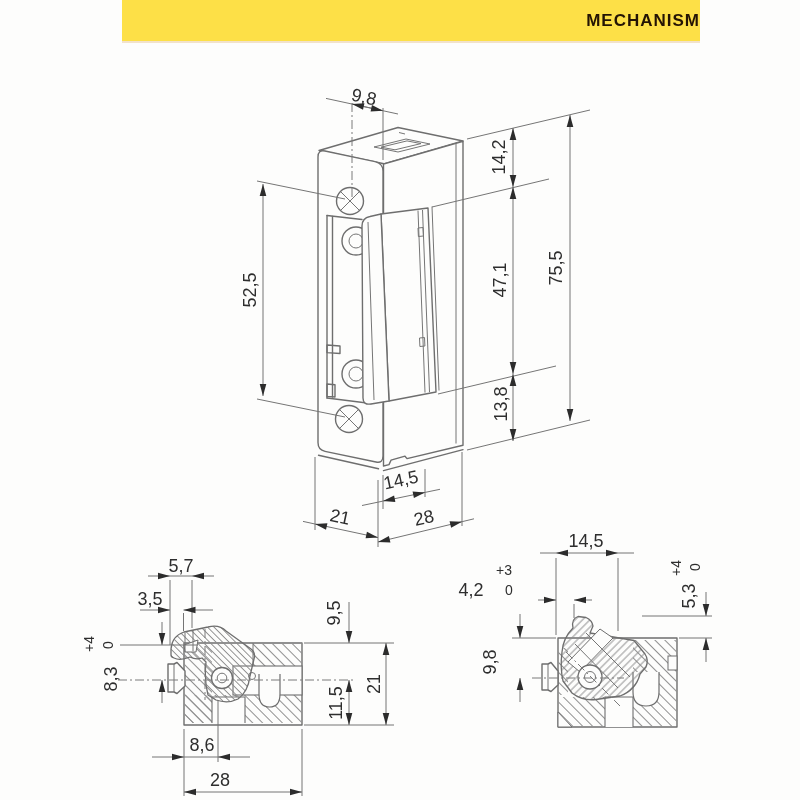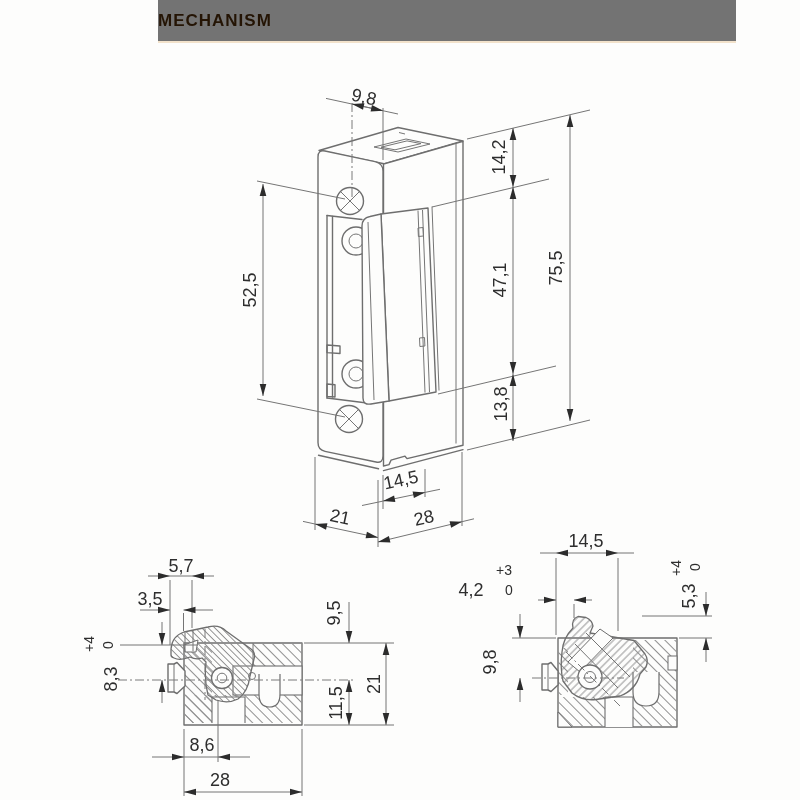--- a/index.html
+++ b/index.html
@@ -1,19 +1,19 @@
 <!DOCTYPE html>
 <html><head>
 <meta charset="utf-8">
 <style>
   html,body{margin:0;padding:0;background:#ffffff;}
   .page{position:relative;width:800px;height:800px;background:#fdfdfc;overflow:hidden;
         font-family:"Liberation Sans",sans-serif;}
-  .header{position:absolute;left:122px;top:0;width:578px;height:41px;background:#737373;
-          border-bottom:2px solid #f2e2cb;display:flex;align-items:center;justify-content:flex-start;margin-left:36px;}
+  .header{position:absolute;left:122px;top:0;width:578px;height:41px;background:#fde047;
+          border-bottom:2px solid #f2e2cb;display:flex;align-items:center;justify-content:flex-end;}
   .header span{font-size:17px;font-weight:bold;letter-spacing:1px;color:#241404;}
   svg{position:absolute;left:0;top:0;}
   text{fill:#2e2e2e;font-family:"Liberation Sans",sans-serif;font-size:18px;}
   text.small{font-size:14px;}
   .obj{stroke:#6e6e6e;stroke-width:1.4;fill:none;stroke-linejoin:round;stroke-linecap:round;}
   .objf{stroke:#6e6e6e;stroke-width:1.4;fill:#fdfdfc;stroke-linejoin:round;}
   .thin{stroke:#757575;stroke-width:1;fill:none;}
   .dash{stroke:#7a7a7a;stroke-width:1;fill:none;stroke-dasharray:9 3 2 3;}
 </style>
 </head>

